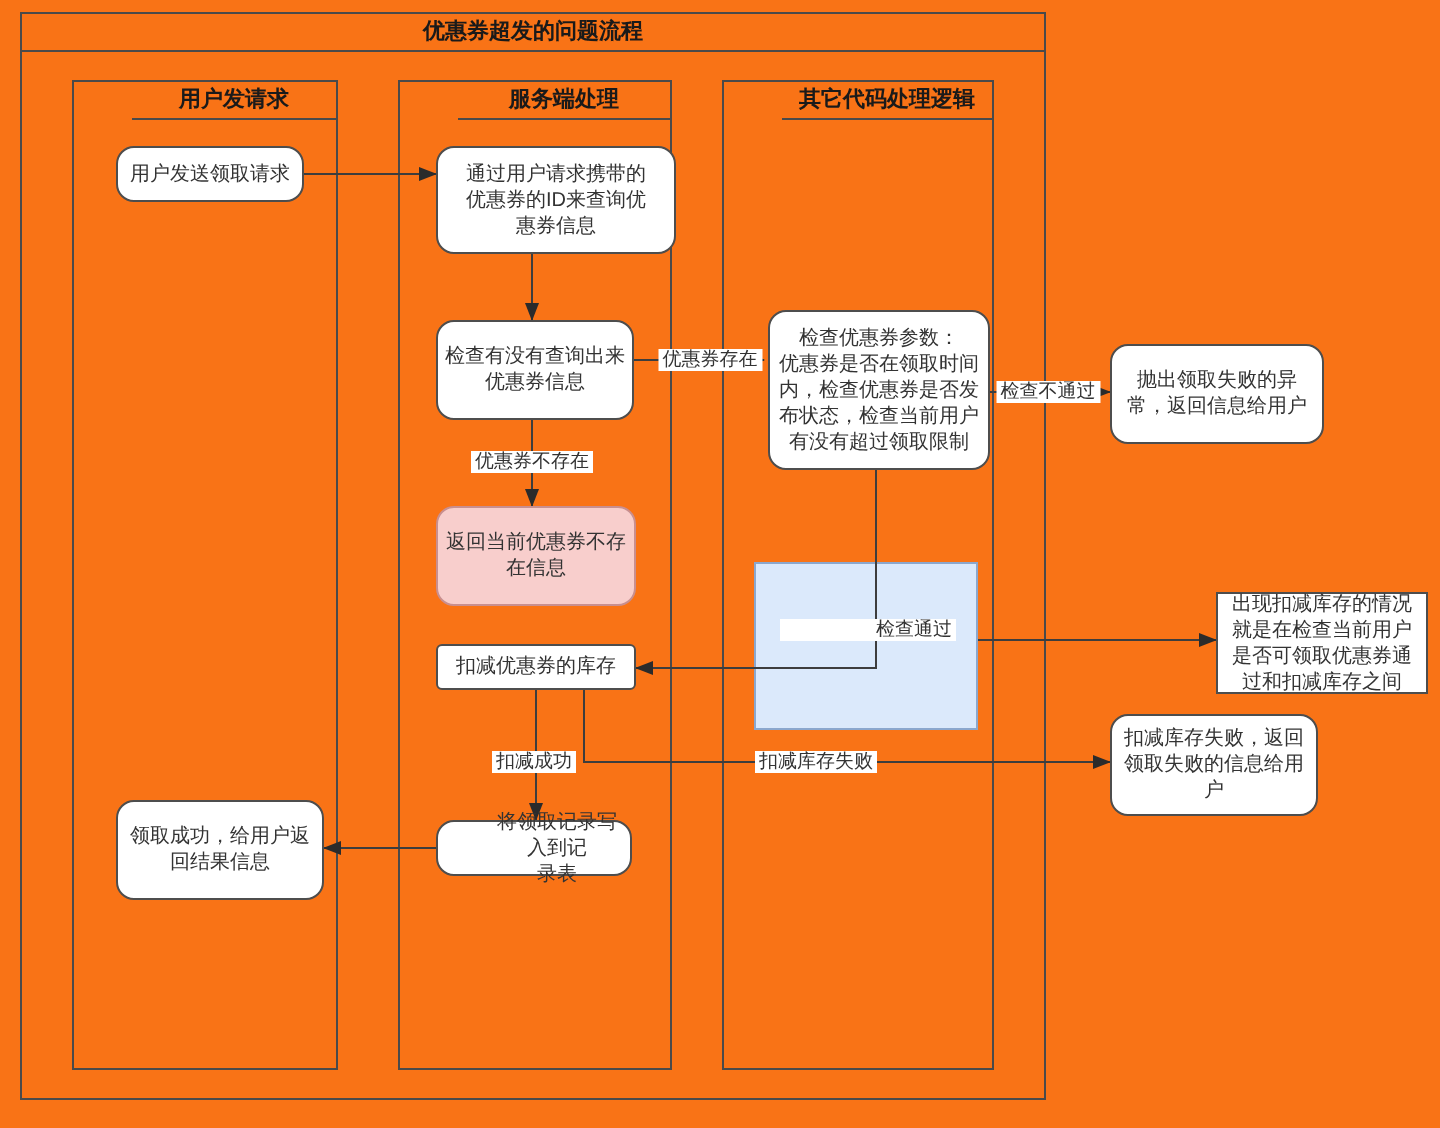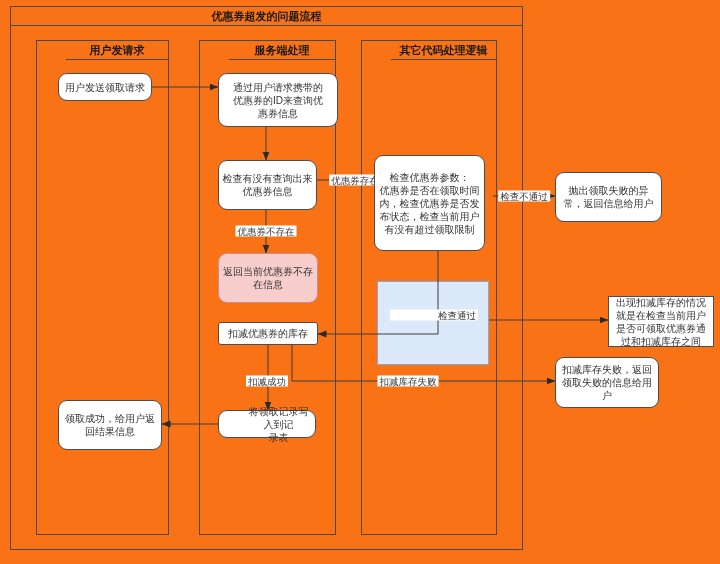--- a/index.html
+++ b/index.html
@@ -95,21 +95,21 @@
 惠券信息</div>
       <div class="node rounded" style="left: 218px; top: 160px; width: 99px; height: 50px;">检查有没有查询出来
 优惠券信息</div>
       <div class="node rounded" style="left: 218px; top: 253px; width: 100px; height: 50px; background: rgb(248, 206, 204); border-color: rgb(201, 143, 143);">返回当前优惠券不存
 在信息</div>
       <div class="node rect" style="left: 218px; top: 322px; width: 100px; height: 23px;">扣减优惠券的库存</div>
       <div class="node rounded" style="left: 218px; top: 410px; width: 98px; height: 28px; padding-left: 25px;">将领取记录写入到记
 录表</div>
       <div class="node rounded" style="left: 58px; top: 400px; width: 104px; height: 50px;">领取成功，给用户返
 回结果信息</div>
-      <div class="node rounded" style="left: 374px; top: 155px; width: 111px; height: 96px;">检查优惠券参数：
+      <div class="node rounded" style="left: 384px; top: 155px; width: 111px; height: 80px;">检查优惠券参数：
 优惠券是否在领取时间
 内，检查优惠券是否发
 布状态，检查当前用户
 有没有超过领取限制</div>
       <div class="node rounded" style="left: 555px; top: 172px; width: 107px; height: 50px;">抛出领取失败的异
 常，返回信息给用户</div>
       <div class="node note" style="left: 608px; top: 296px; width: 106px; height: 51px;">出现扣减库存的情况
 就是在检查当前用户
 是否可领取优惠券通
 过和扣减库存之间</div>

